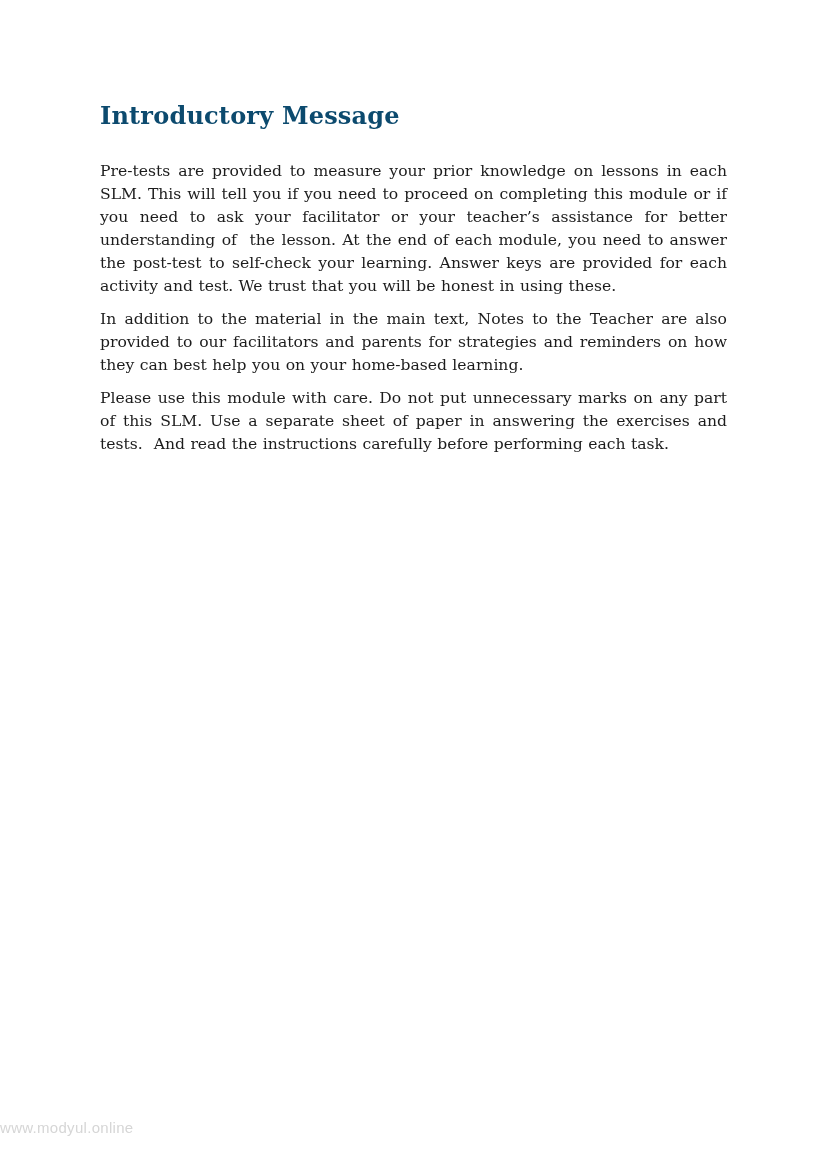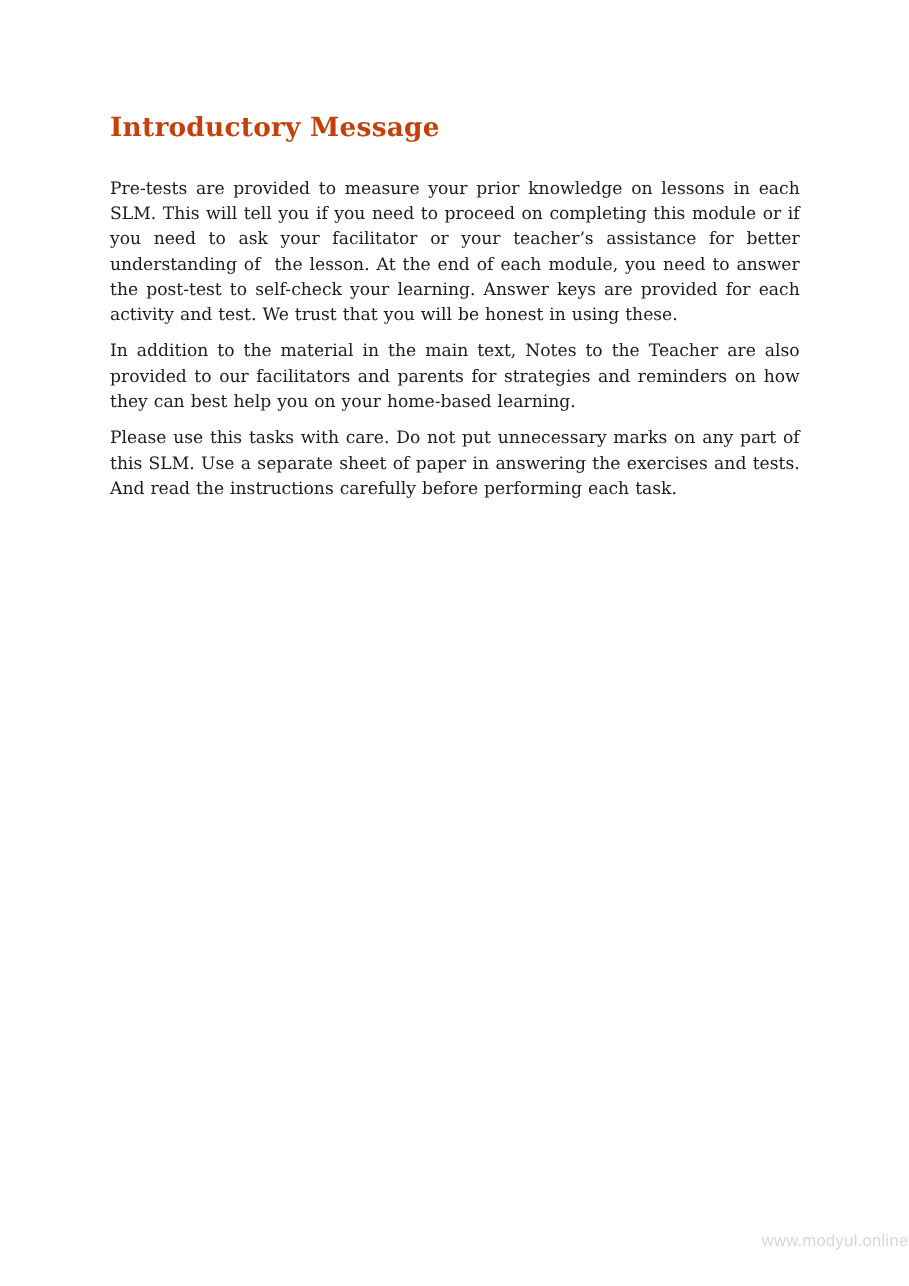--- a/index.html
+++ b/index.html
@@ -27,56 +27,56 @@
     position: absolute;
     left: 100px;
     top: 101px;
     width: 627px;
   }
   .doc-title {
     font-family: "DejaVu Serif", serif;
     font-size: 24px;
     line-height: 30px;
     font-weight: 700;
-    color: #c2410c;
+    color: #0c4a6e;
     margin: 0 0 29px 0;
     letter-spacing: 0.2px;
   }
   .paragraphs p {
     font-size: 15.6px;
     line-height: 23px;
     margin: 0 0 10px 0;
     text-align: justify;
     white-space: pre-wrap;
     color: #1c1c1c;
     word-spacing: 0.5px;
   }
   .footer {
     position: absolute;
     left: 0;
     top: 1118px;
     width: 826px;
-    text-align: right;
+    text-align: left;
   }
   .watermark {
     font-family: "Liberation Sans", sans-serif;
     font-size: 15px;
     line-height: 20px;
     color: #d6d6d6;
     letter-spacing: 0.3px;
   }
 </style>
 </head>
 <body>
 
 <div class="page">
   <div class="content">
     <h1 class="doc-title">Introductory Message</h1>
     <div class="paragraphs">
         <p>Pre-tests are provided to measure your prior knowledge on lessons in each SLM. This will tell you if you need to proceed on completing this module or if you need to ask your facilitator or your teacher’s assistance for better understanding of  the lesson. At the end of each module, you need to answer the post-test to self-check your learning. Answer keys are provided for each activity and test. We trust that you will be honest in using these.</p>
         <p>In addition to the material in the main text, Notes to the Teacher are also provided to our facilitators and parents for strategies and reminders on how they can best help you on your home-based learning.</p>
-        <p>Please use this tasks with care. Do not put unnecessary marks on any part of this SLM. Use a separate sheet of paper in answering the exercises and tests.  And read the instructions carefully before performing each task.</p>
+        <p>Please use this module with care. Do not put unnecessary marks on any part of this SLM. Use a separate sheet of paper in answering the exercises and tests.  And read the instructions carefully before performing each task.</p>
       </div>
   </div>
   <div class="footer">
     <span class="watermark">www.modyul.online</span>
   </div>
 </div>
 
 </body></html>

